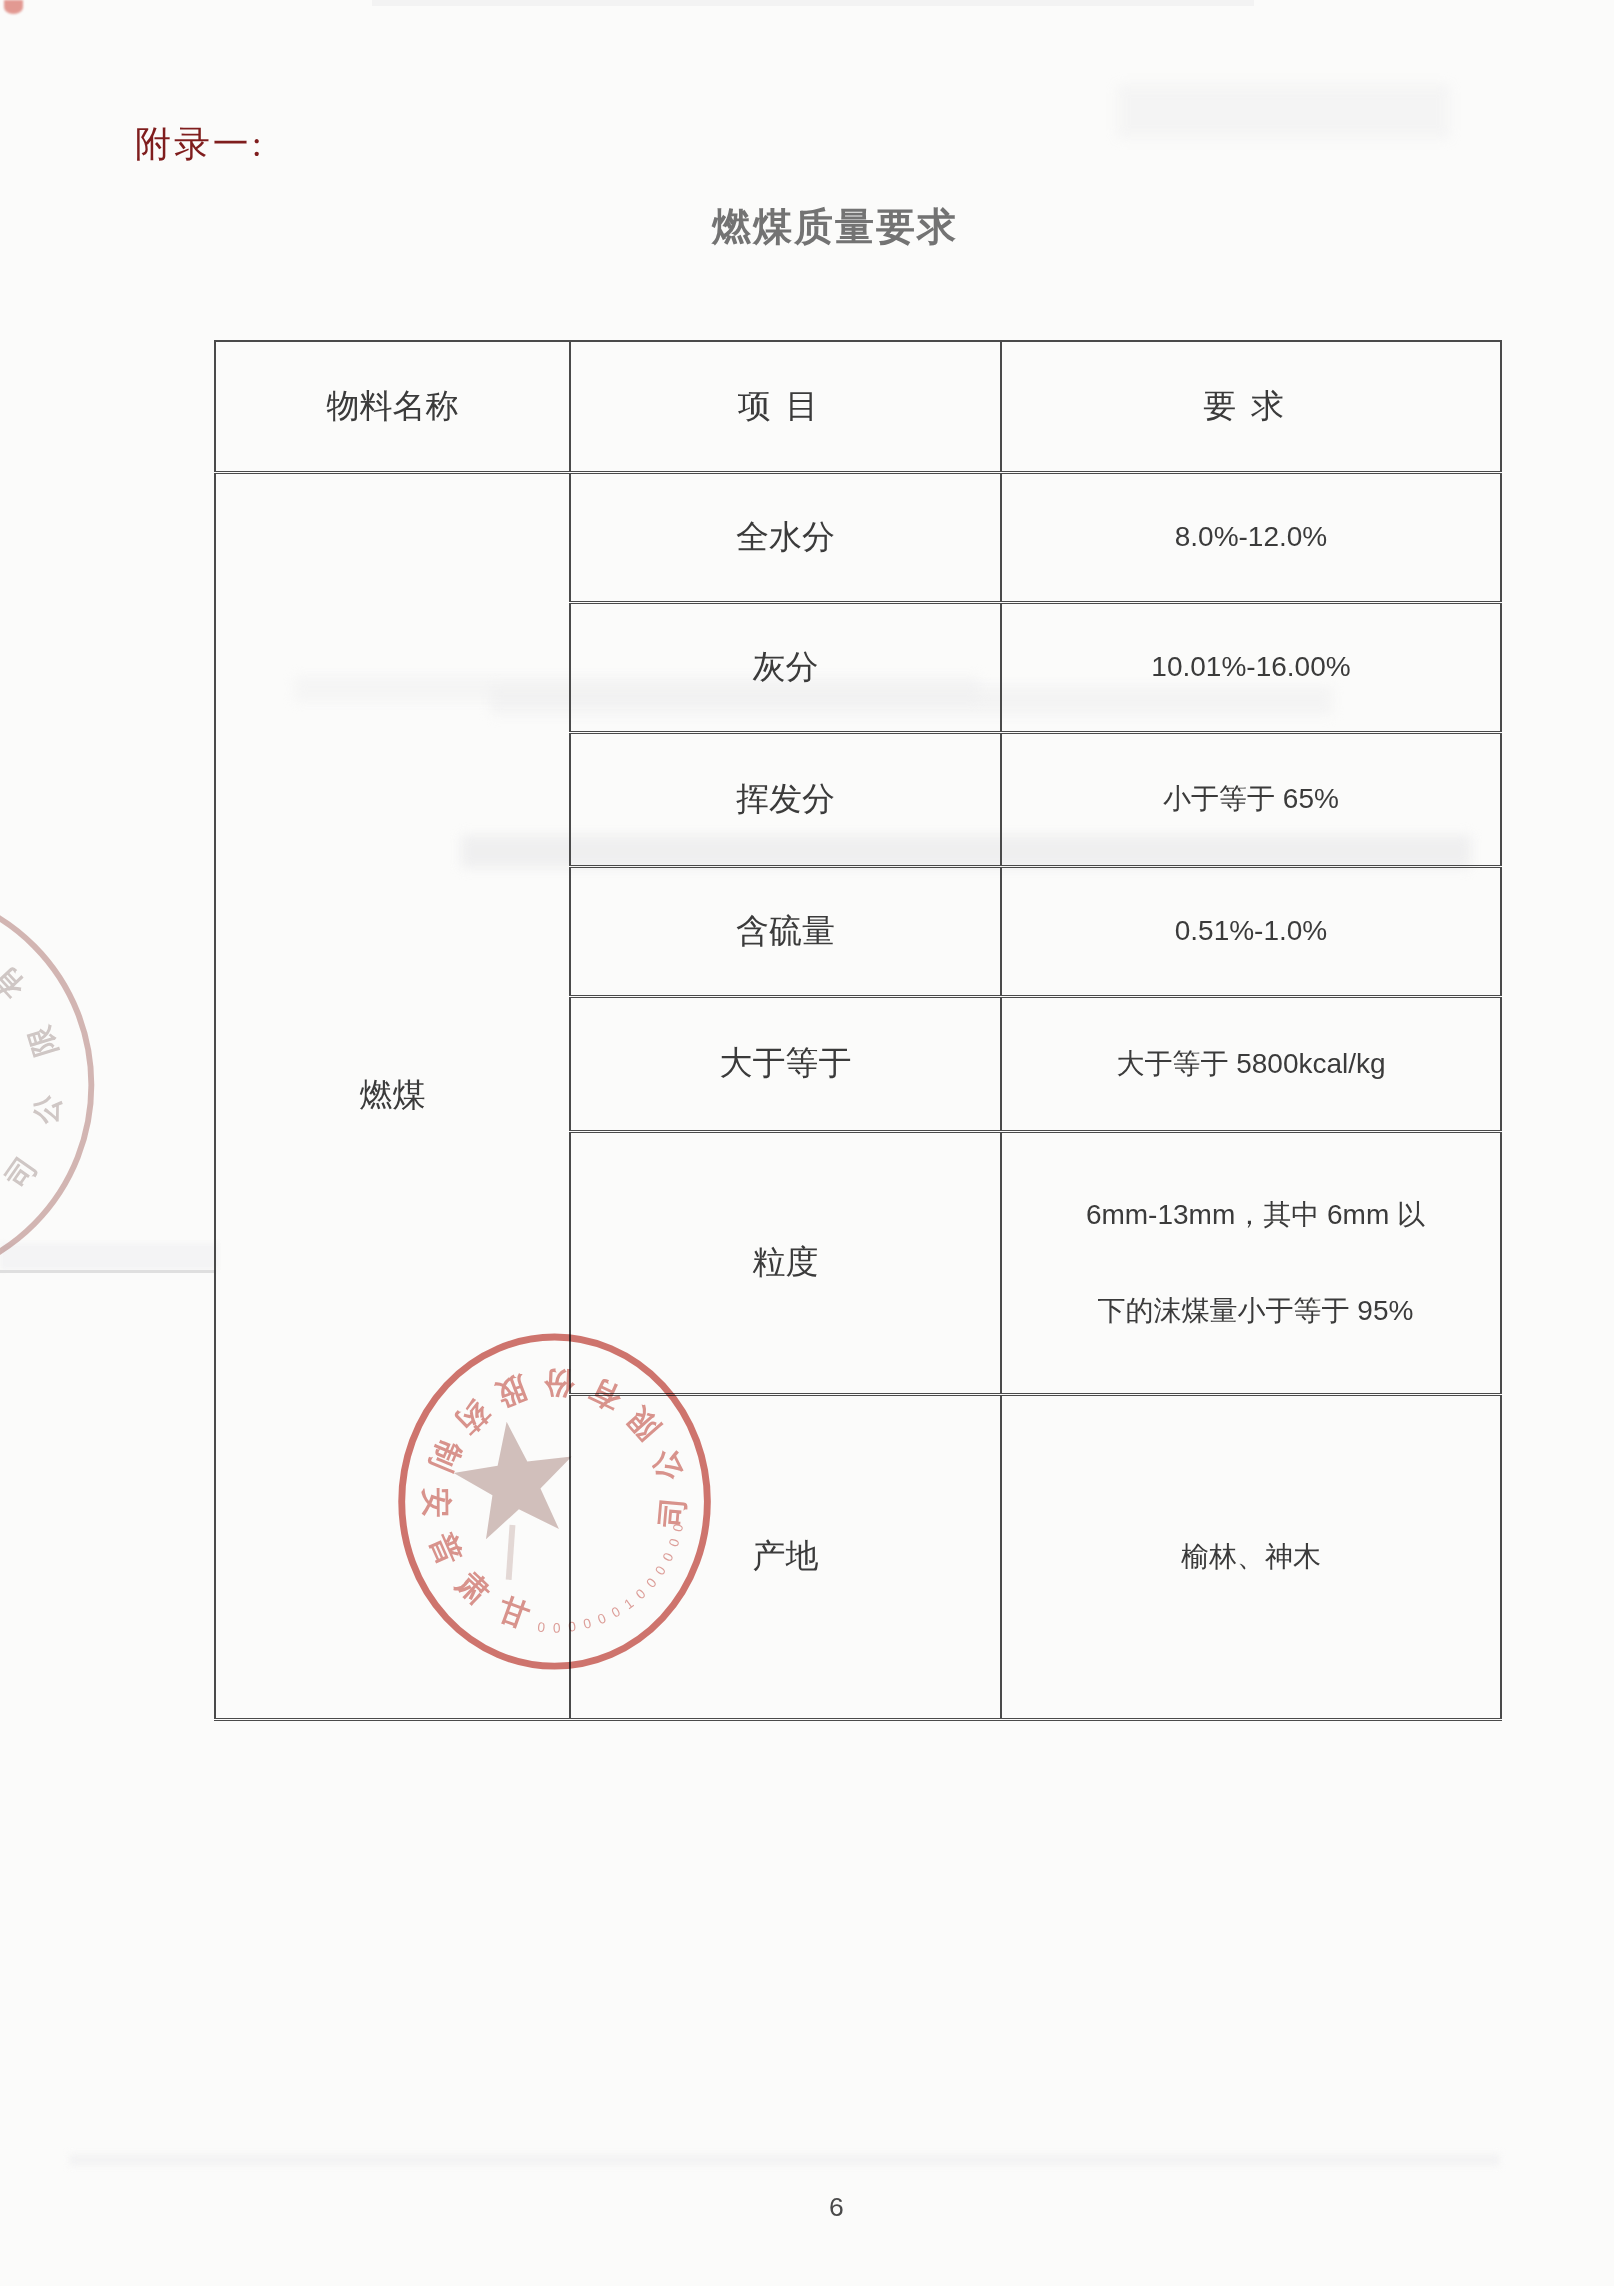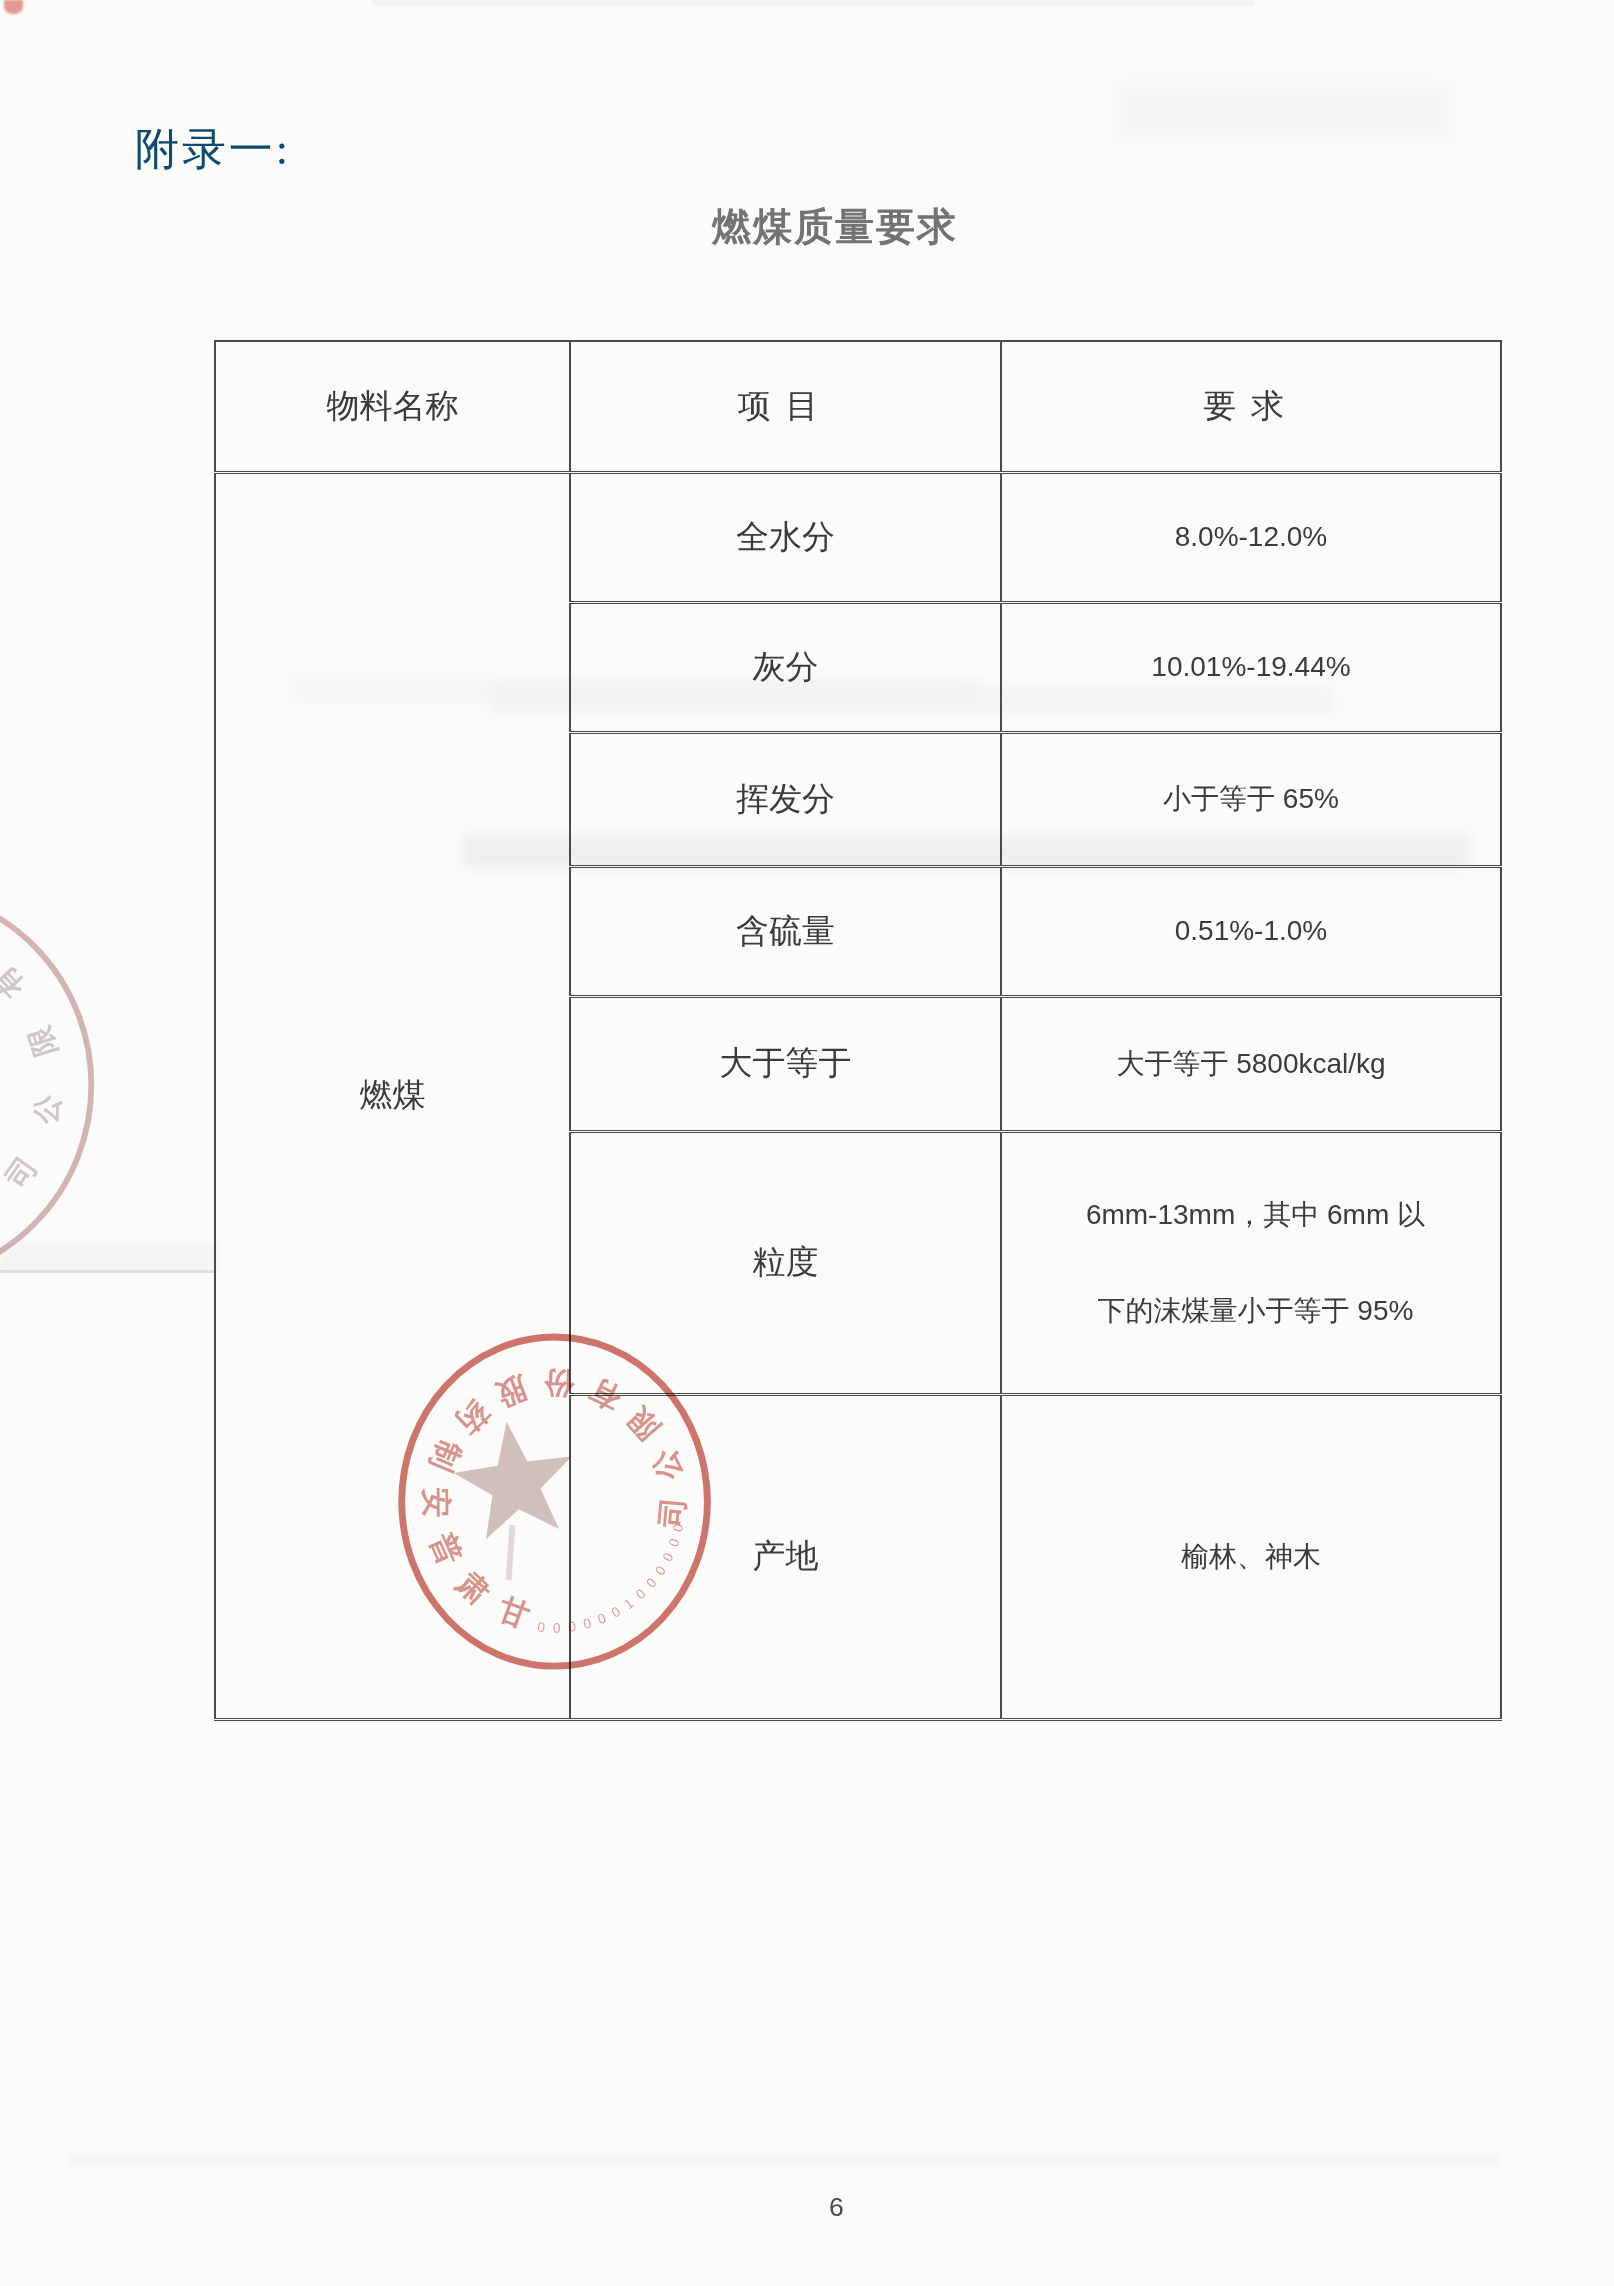--- a/index.html
+++ b/index.html
@@ -4,21 +4,21 @@
 <style>
   html,body{margin:0;padding:0;}
   body{
     width:1614px;height:2287px;position:relative;overflow:hidden;
     background:#fbfbfa;color:#3a3a3a;
     font-family:"Liberation Sans","DejaVu Sans",sans-serif;
   }
   .serif{font-family:"Liberation Serif","DejaVu Serif",serif;}
   #appendix-label{
     position:absolute;left:135px;top:120px;
-    font-size:44px;letter-spacing:2.9px;color:#0c4a6e;
+    font-size:36px;letter-spacing:2.9px;color:#7f1d1d;
   }
   #page-title{
     position:absolute;left:712px;top:200px;
     font-size:39px;font-weight:600;letter-spacing:2px;color:#737373;
   }
   #quality-table{
     position:absolute;left:214px;top:340px;
     width:1286px;border-collapse:collapse;table-layout:fixed;
     border:2.9px solid #3f3f3f;
   }
@@ -102,21 +102,21 @@
     <td class="cjk sp">项目</td>
     <td class="cjk sp">要求</td>
   </tr>
   <tr class="h-r1">
     <td id="material-cell" class="cjk" rowspan="7">燃煤</td>
     <td class="cjk">全水分</td>
     <td class="val">8.0%-12.0%</td>
   </tr>
   <tr class="h-r2">
     <td class="cjk">灰分</td>
-    <td class="val">10.01%-19.44%</td>
+    <td class="val">10.01%-16.00%</td>
   </tr>
   <tr class="h-r3">
     <td class="cjk">挥发分</td>
     <td class="val">小于等于 65%</td>
   </tr>
   <tr class="h-r4">
     <td class="cjk">含硫量</td>
     <td class="val">0.51%-1.0%</td>
   </tr>
   <tr class="h-r5">

